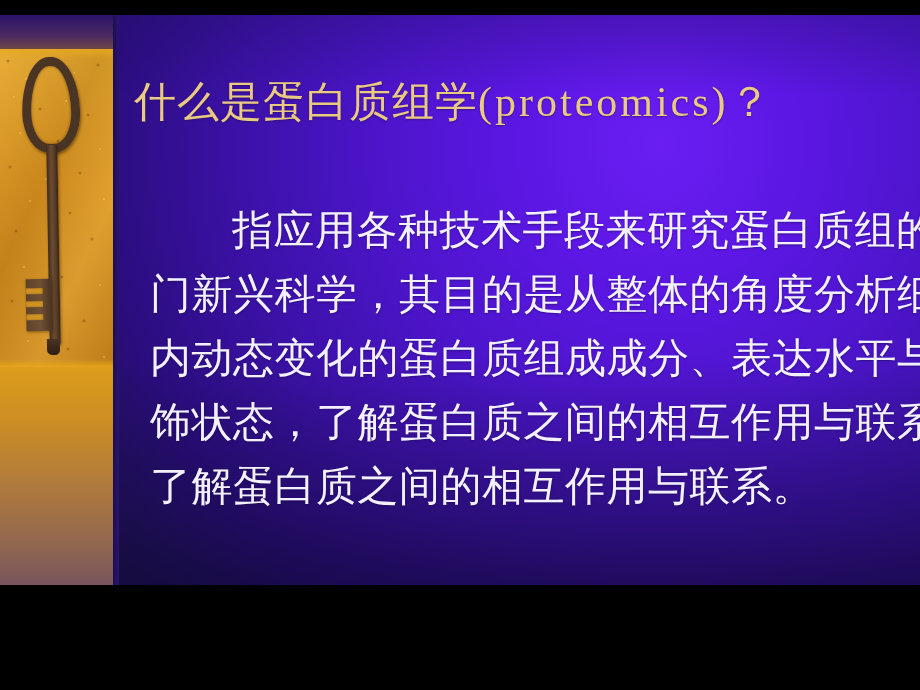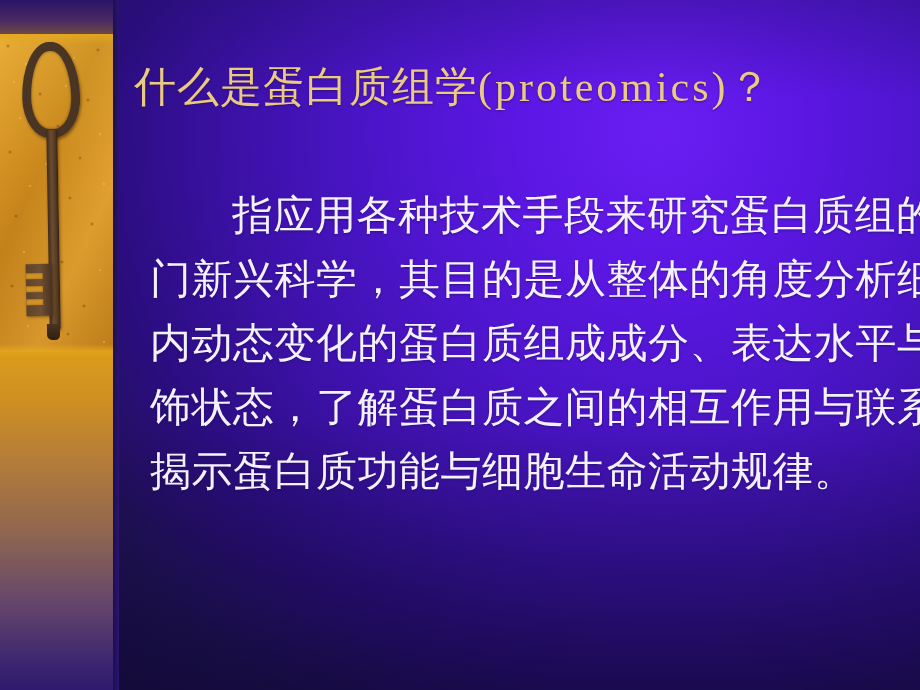--- a/index.html
+++ b/index.html
@@ -3,24 +3,25 @@
 <meta charset="utf-8">
 <style>
   html, body {
     margin: 0;
     padding: 0;
     background: #000;
   }
   #slide {
     position: relative;
     width: 920px;
-    height: 690px;
+    height: 570px;
     overflow: hidden;
     font-family: "Liberation Serif", "DejaVu Serif", serif;
     background: #b91c1c;
+    margin-top: 15px;
   }
 
   
   #bg-base {
     position: absolute;
     inset: 0;
     background:
       radial-gradient(circle 760px at 660px 130px,
           #6a1ef2 0%,
           #5c17e4 18%,
@@ -254,16 +255,16 @@
   </div>
   <div id="band-edge"></div>
 
   <div id="title"><span>什么是蛋白质组学</span><span class="latin">(proteomics)？</span></div>
 
   <div id="body">
     <div class="line first">指应用各种技术手段来研究蛋白质组的一</div>
     <div class="line">门新兴科学，其目的是从整体的角度分析细胞</div>
     <div class="line">内动态变化的蛋白质组成成分、表达水平与修</div>
     <div class="line">饰状态，了解蛋白质之间的相互作用与联系，</div>
-    <div class="line">揭示蛋白质功能与细胞生命活动规律。</div>
+    <div class="line">了解蛋白质之间的相互作用与联系。</div>
   </div>
 
 </div>
 
 </body></html>

